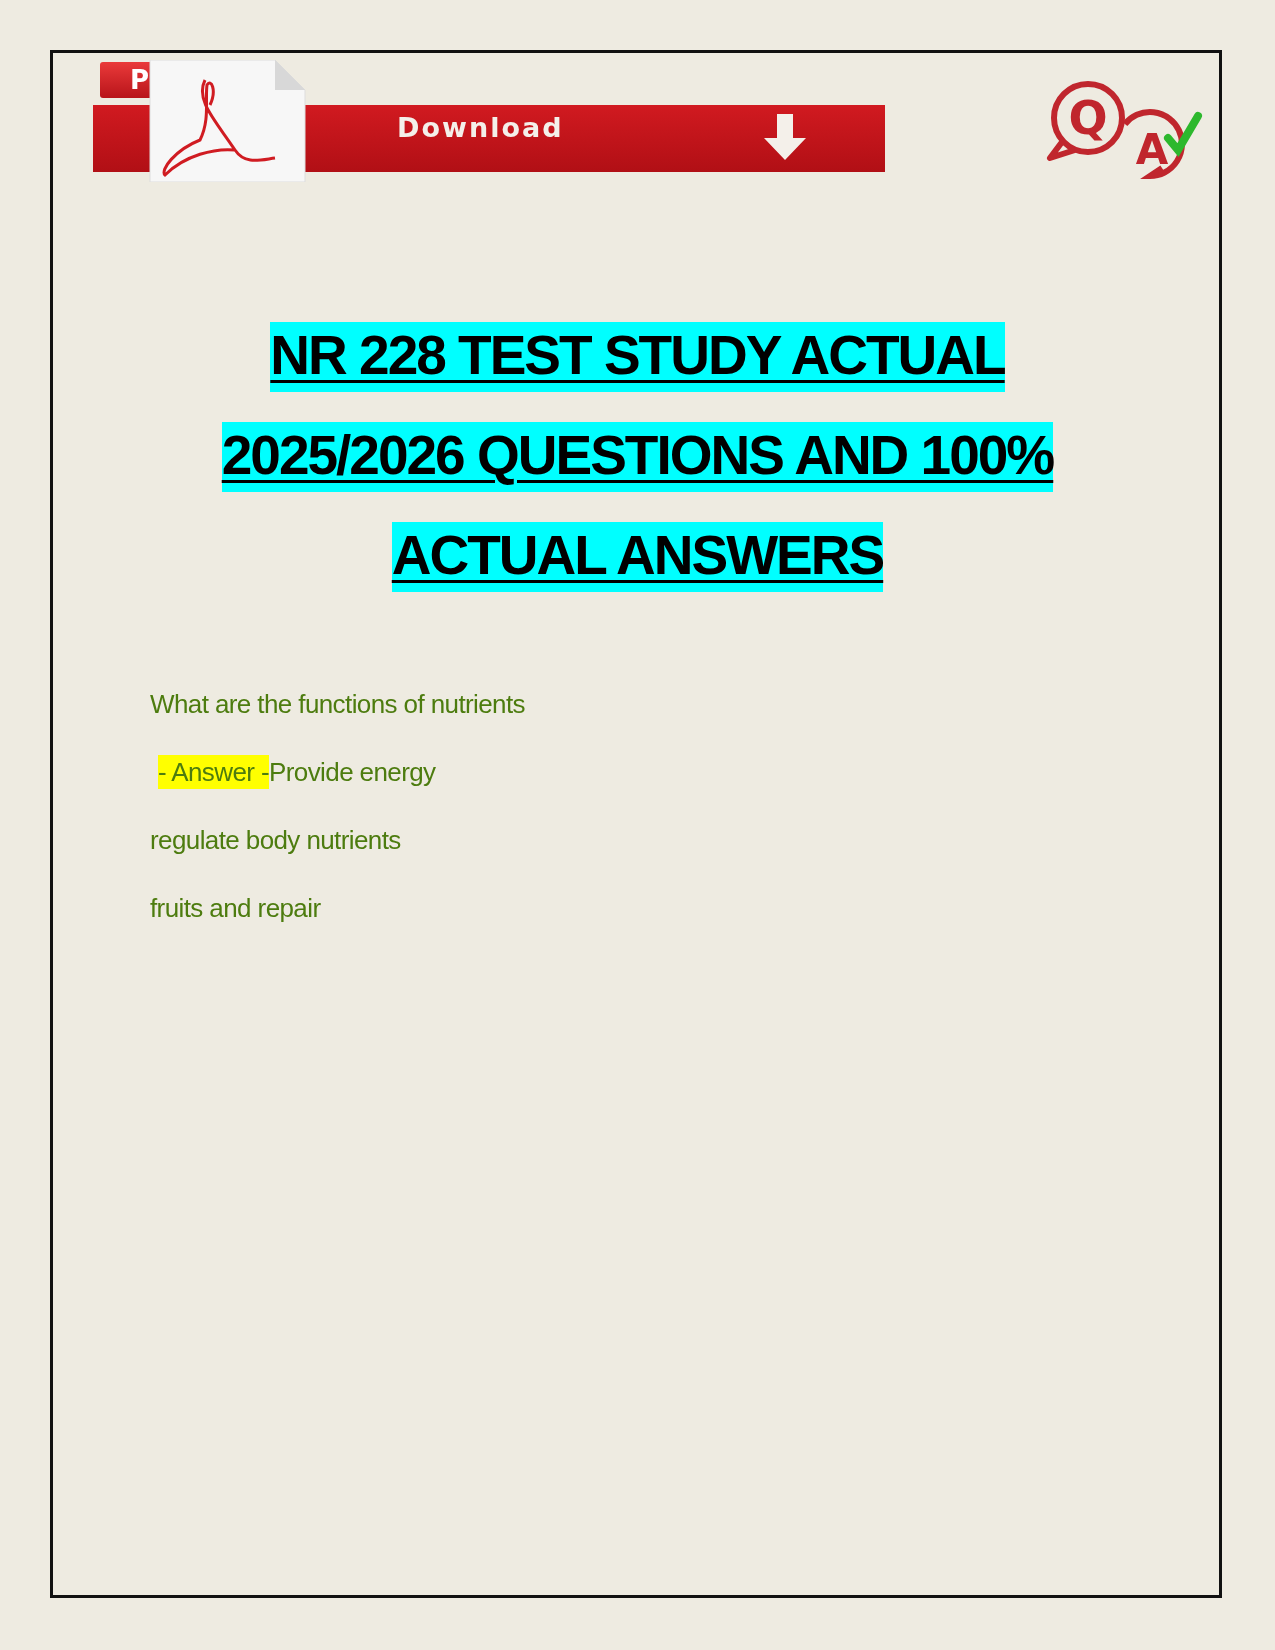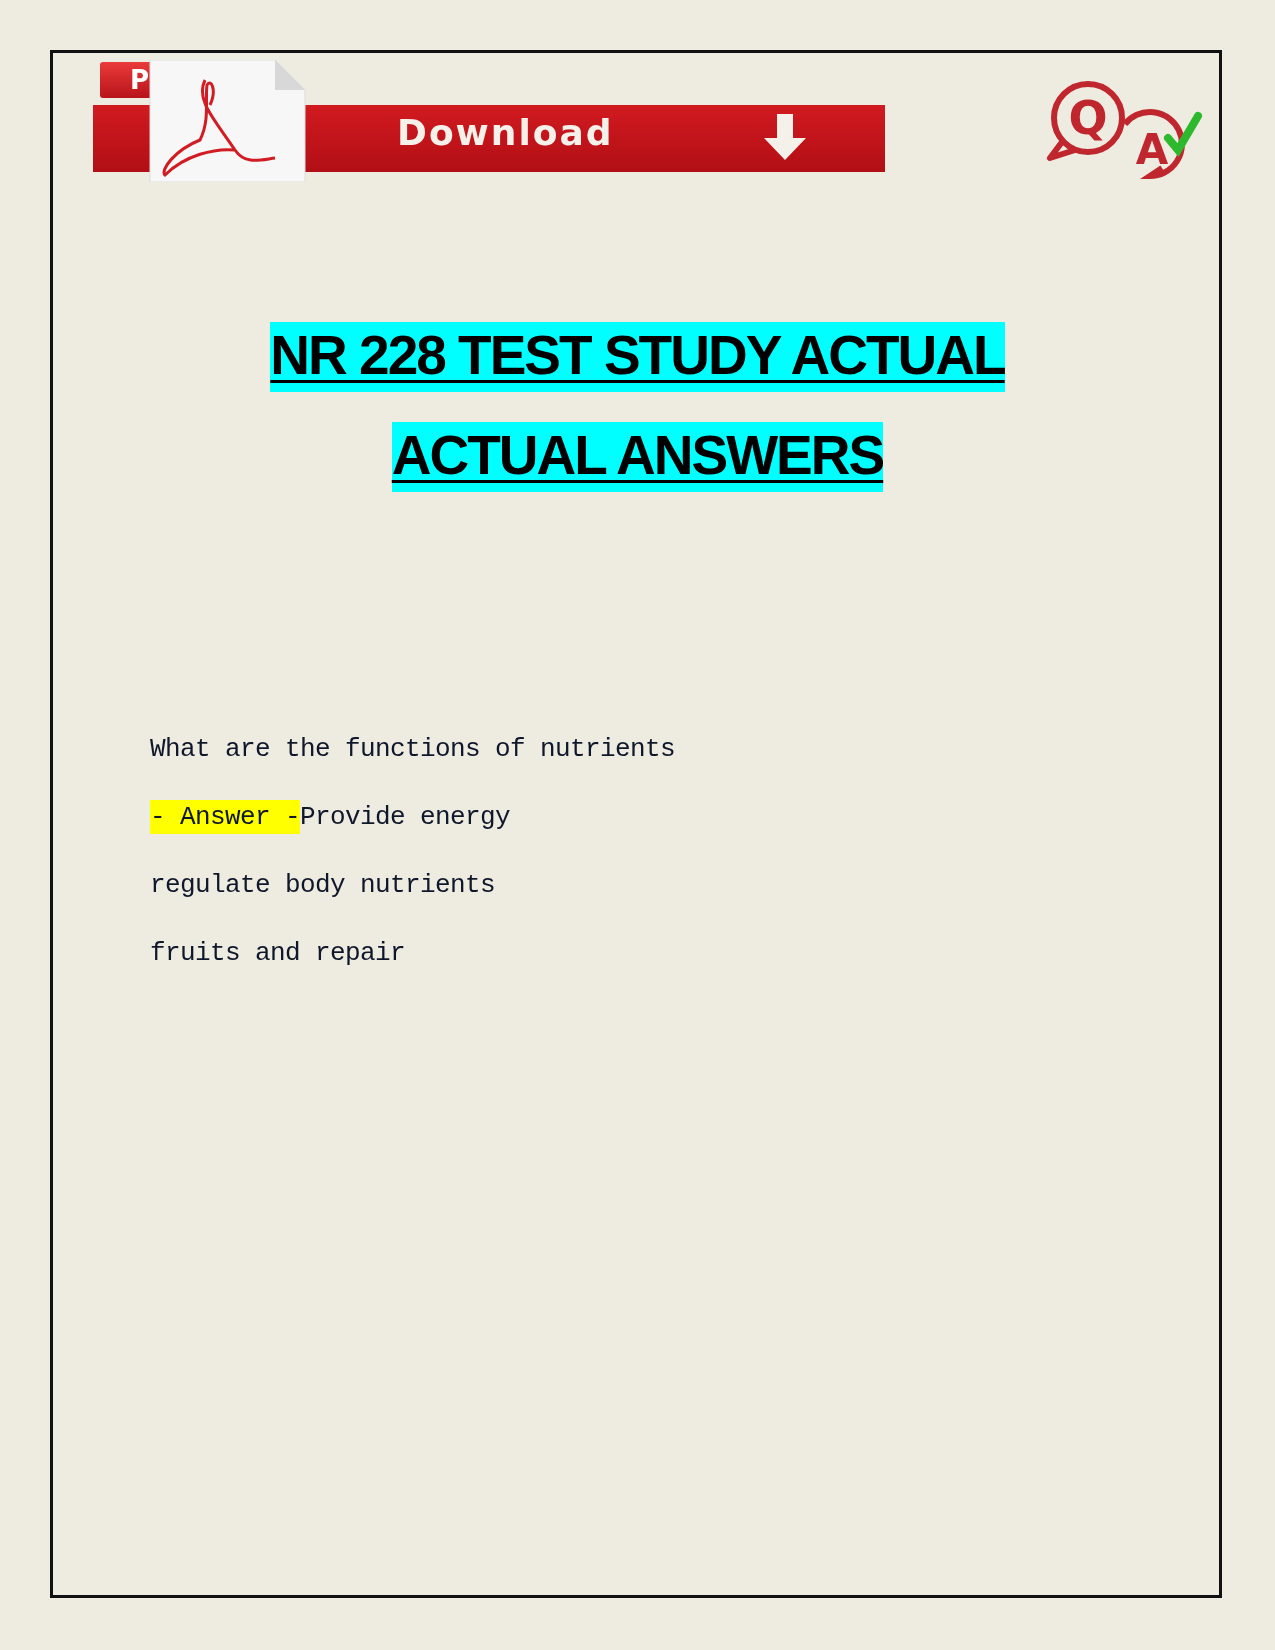--- a/index.html
+++ b/index.html
@@ -23,21 +23,21 @@
     left: 93px; top: 105px;
     width: 792px; height: 67px;
     background: #c8141a;
     background: linear-gradient(#d11a20, #b10f15);
   }
   .banner-text {
     position: absolute;
     left: 397px; top: 112px;
     color: #f4f0ea;
     font-family: "DejaVu Sans", sans-serif;
-    font-size: 36px;
+    font-size: 27px;
     font-weight: bold;
     letter-spacing: 2px;
   }
   .banner-arrow {
     position: absolute;
     left: 760px; top: 114px;
     width: 50px; height: 48px;
   }
   .pdf-doc {
     position: absolute;
@@ -84,34 +84,34 @@
     letter-spacing: -2px;
     text-decoration: underline;
     text-decoration-thickness: 3px;
     text-underline-offset: 6px;
     padding: 2px 0 6px 0;
     text-align: center;
   }
   
   .qa-content {
     position: absolute;
-    left: 150px; top: 729px;
+    left: 150px; top: 684px;
     width: 1000px;
-    font-family: Liberation Mono, monospace;
+    font-family: Liberation Sans, sans-serif;
     font-size: 26px;
-    color: #0f172a;
+    color: #4d7c0f;
   }
   .line {
     height: 68px;
     line-height: 40px;
     white-space: nowrap;
     letter-spacing: -0.6px;
   }
   .spacer { height: 68px; }
-  .hl { background: #ffff00; padding: 2px 0; }
+  .hl { background: #ffff00; padding: 2px 0; margin-left: 8px; }
 </style>
 </head>
 <body>
 
 <div class="page-frame"></div>
 
 <div class="banner"></div>
 <div class="pdf-tab">PDF</div>
 <svg class="pdf-doc" viewBox="0 0 168 122">
   <path d="M5 0 H130 L160 30 V122 H5 Z" fill="#f7f7f7" stroke="#ddd" stroke-width="1"></path>
@@ -127,20 +127,21 @@
   <circle cx="48" cy="38" r="34" fill="none" stroke="#c0262d" stroke-width="6"></circle>
   <path d="M22 62 L10 78 L35 70" fill="none" stroke="#c0262d" stroke-width="6" stroke-linejoin="round"></path>
   <text x="48" y="54" text-anchor="middle" font-family="DejaVu Sans, sans-serif" font-weight="bold" font-size="46" fill="#c0262d">Q</text>
   <path d="M85 44 A32 32 0 1 1 110 96 L122 88" fill="none" stroke="#c0262d" stroke-width="6"></path>
   <text x="112" y="84" text-anchor="middle" font-family="DejaVu Sans, sans-serif" font-weight="bold" font-size="42" fill="#c0262d">A</text>
   <path d="M128 58 L138 70 L158 36" fill="none" stroke="#2db82d" stroke-width="8" stroke-linecap="round"></path>
 </svg>
 
 <div class="title-block">
   <div class="title-line"><span>NR 228 TEST STUDY ACTUAL</span></div>
+  <div class="title-line"><span>2025/2026 QUESTIONS AND 100%</span></div>
   <div class="title-line"><span>ACTUAL ANSWERS</span></div>
 </div>
 
 <div class="qa-content">
   <div>
     <div class="line">What are the functions of nutrients</div>
     <div class="line"><span class="hl">- Answer -</span><span>Provide energy</span></div>
     <div class="line">regulate body nutrients</div>
     <div class="line">fruits and repair</div>
   </div>

